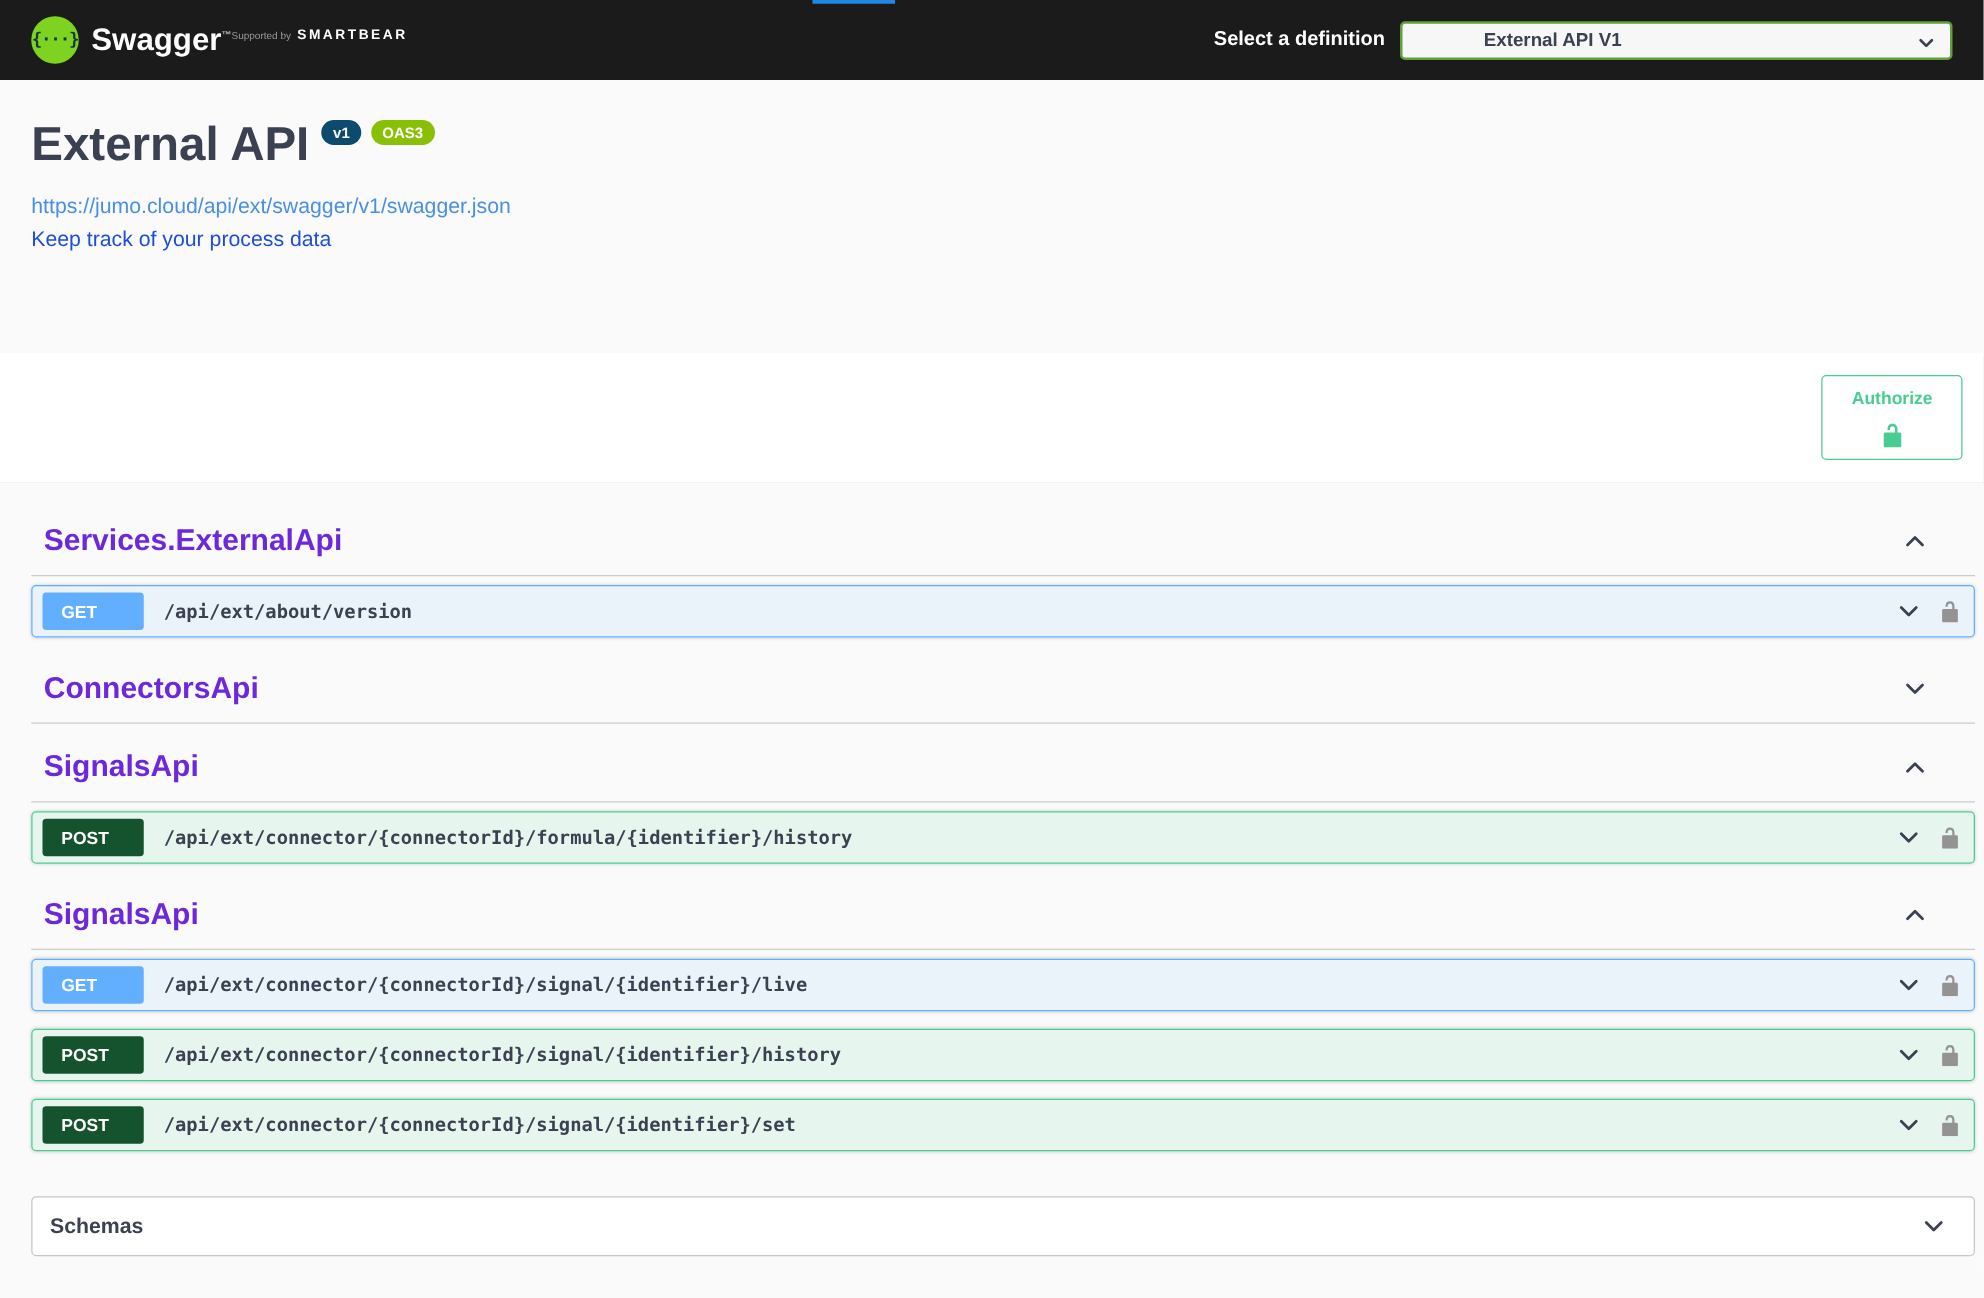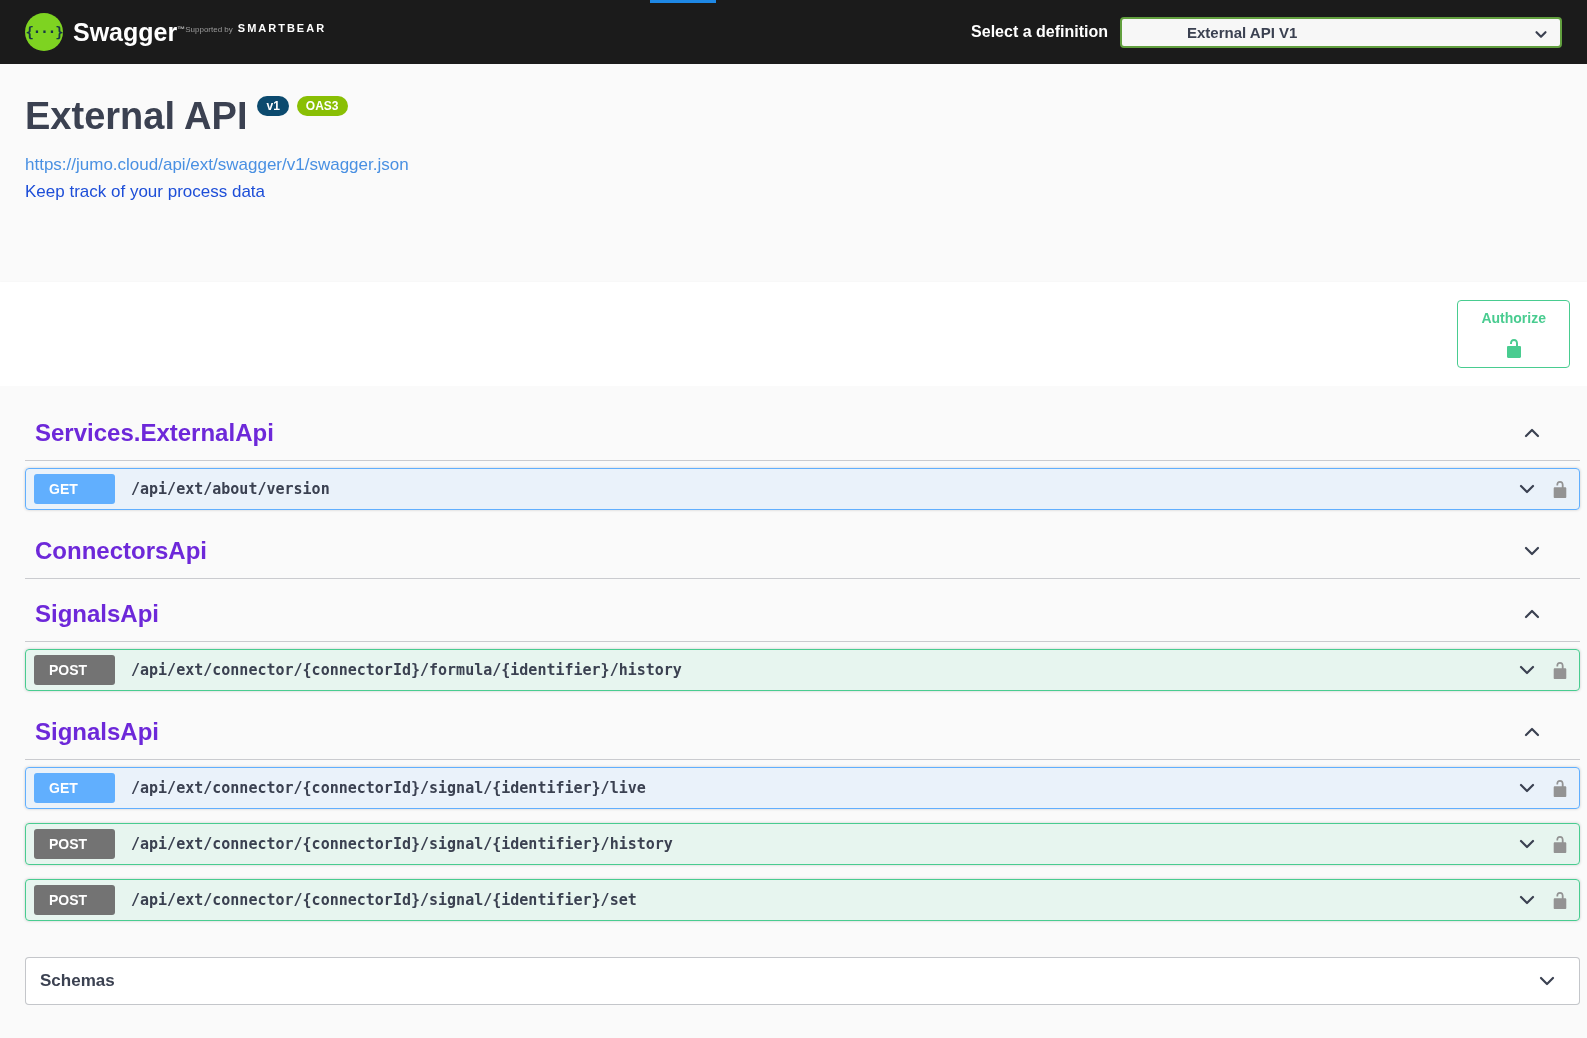--- a/index.html
+++ b/index.html
@@ -48,21 +48,21 @@
                  border-bottom:1px solid rgba(59,65,81,.25); cursor:pointer; }
   .opblock-tag h3 { font-size:24px; font-weight:bold; color:#6d28d9; line-height:26px; }
   .opblock-tag .chev { margin-right:28px; }
   .ops { padding-top:7px; }
   .opblock { display:flex; align-items:center; height:42px; margin-bottom:14px; border-radius:4px; cursor:pointer;
              box-shadow:0 0 3px rgba(0,0,0,.19); padding:0 10px 0 8px; }
   .opblock.get { background:rgba(97,175,254,.1); border:1px solid #61affe; }
   .opblock.post { background:rgba(73,204,144,.1); border:1px solid #49cc90; }
   .method-badge { min-width:81px; text-align:left; padding:7px 15px; border-radius:3px; font-size:14px; font-weight:bold; color:#ffffff; }
   .opblock.get .method-badge { background:#61affe; }
-  .opblock.post .method-badge { background:#737373; }
+  .opblock.post .method-badge { background:#14532d; }
   .op-path { margin-left:16px; font-family:"DejaVu Sans Mono", monospace; font-weight:bold; font-size:15px; color:#3b4151; }
   .op-right { margin-left:auto; display:flex; align-items:center; gap:14px; }
 
   
   .schemas-box { margin:36px 0 0 0; height:48px; background:#ffffff; border:1px solid rgba(59,65,81,.3); border-radius:4px;
                  display:flex; align-items:center; justify-content:space-between; padding:0 22px 0 14px; cursor:pointer; }
   .schemas-box h4 { font-size:17px; font-weight:bold; color:#3b4151; }
 
   .icon { display:inline-flex; }
 </style>

